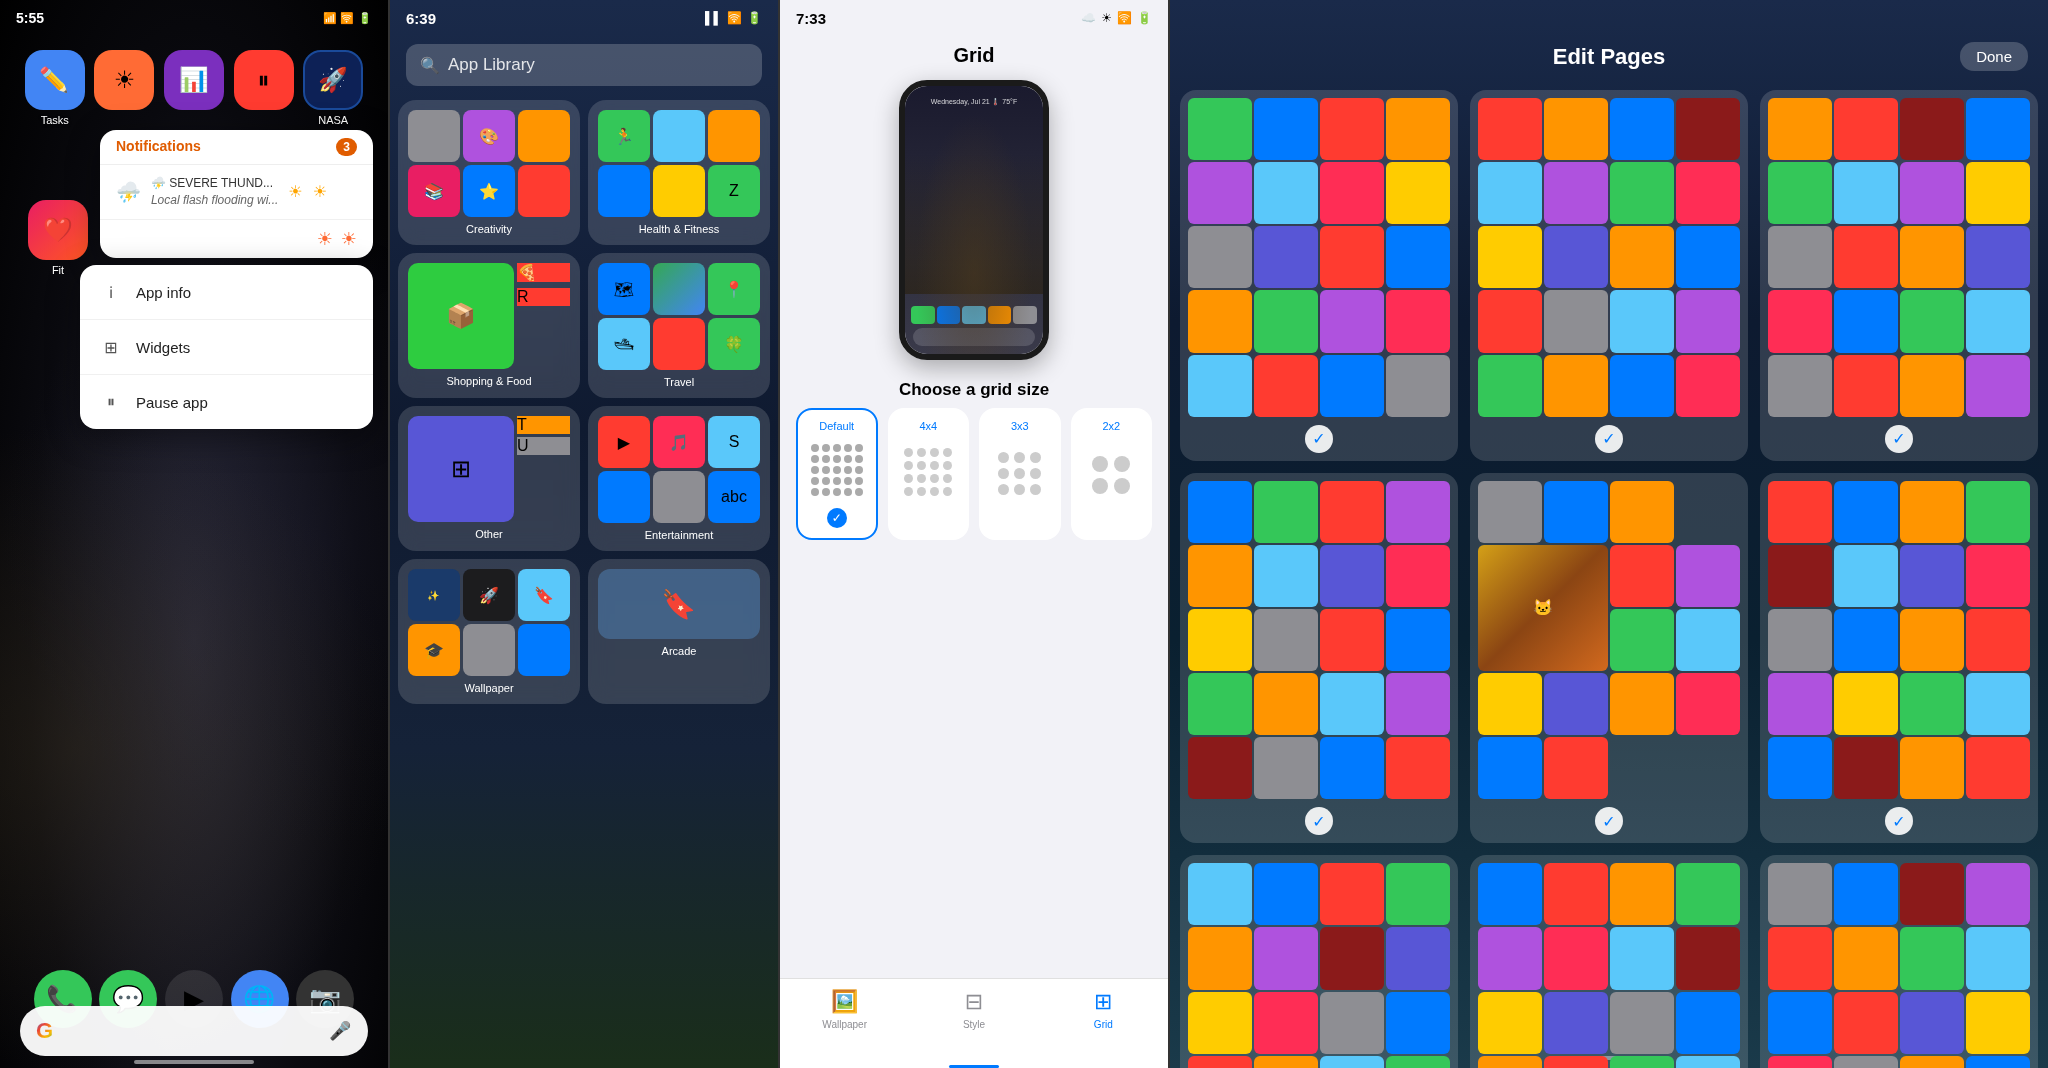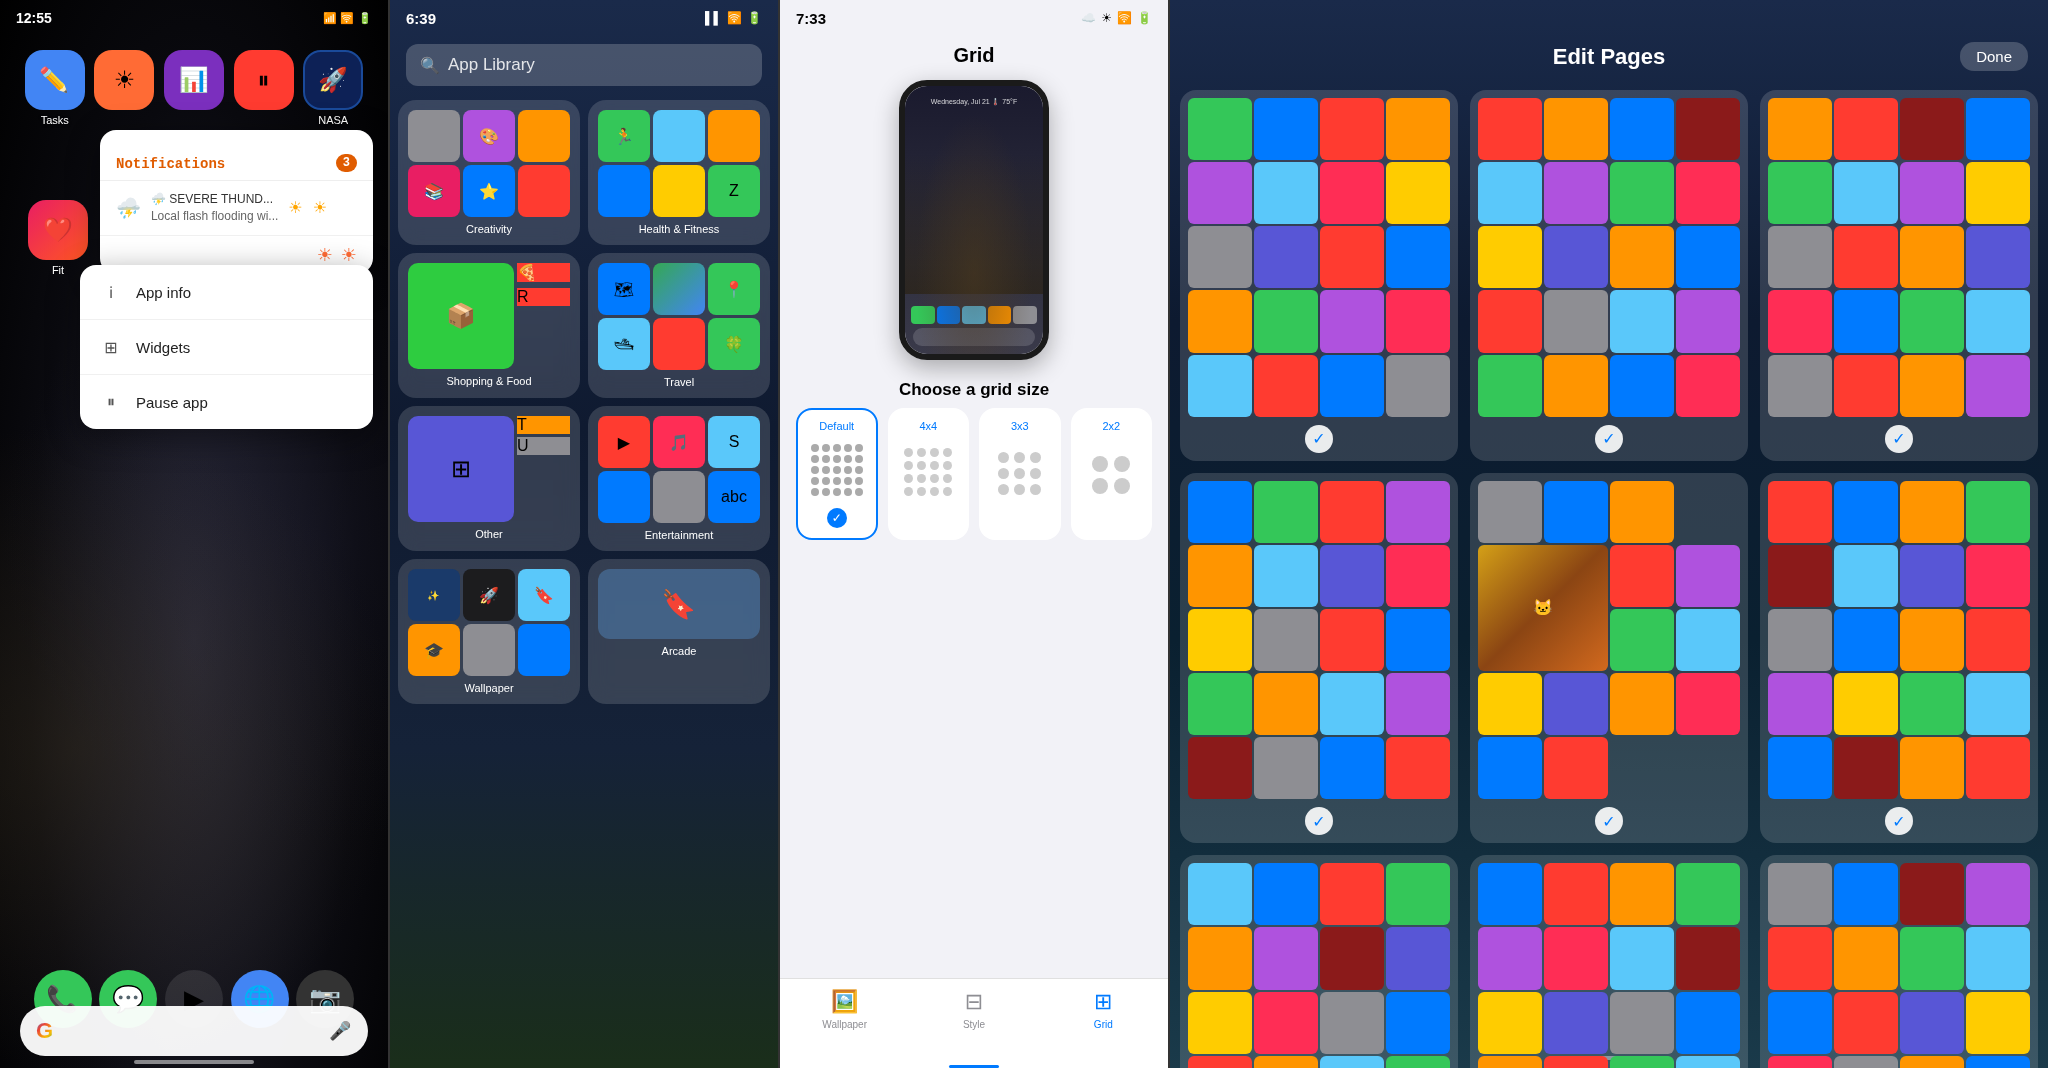--- a/index.html
+++ b/index.html
@@ -109,24 +109,23 @@
       background: white;
       border-radius: 16px;
       padding: 0;
       z-index: 20;
       box-shadow: 0 8px 32px rgba(0,0,0,0.4);
       overflow: hidden;
     }
     .notif-header {
       display: flex;
       justify-content: space-between;
-      align-items: flex-end;
-      padding: 24px 16px 8px;
+      align-items: flex-start;
+      padding: 8px 16px 8px;
       border-bottom: 1px solid #eee;
-      font-family: Liberation Mono, monospace;
     }
     .notif-title {
       color: #e05c00;
       font-size: 14px;
       font-weight: 600;
     }
     .notif-count {
       background: #e05c00;
       color: white;
       border-radius: 10px;
@@ -603,21 +602,21 @@
   </style>
 </head>
 <body>
 
 <div class="screens-container">
 
   <div class="screen1">
     <div class="screen1-bg"></div>
 
     <div class="android-statusbar">
-      <span class="time">12:55</span>
+      <span class="time">5:55</span>
       <div class="icons">
         <span>📶</span>
         <span>🛜</span>
         <span>🔋</span>
       </div>
     </div>
 
     <div class="android-app-row">
       <div class="android-app-icon">
         <div class="icon-circle" style="background:#4285F4;">✏️</div>
@@ -648,21 +647,21 @@
 
     <div class="notif-popup">
       <div class="notif-header">
         <span class="notif-title">Notifications</span>
         <span class="notif-count">3</span>
       </div>
       <div class="notif-item">
         <span class="notif-emoji">⛈️</span>
         <div class="notif-text">
           <div>⛈️ SEVERE THUND...</div>
-          <div style="color:#666;">Local flash flooding wi...</div>
+          <div style="color:#666;font-style:italic;">Local flash flooding wi...</div>
         </div>
         <span class="notif-sun">☀</span>
         <span class="notif-sun">☀</span>
       </div>
       <div class="notif-icons-row">
         <span style="font-size:18px;color:#FF6B35;">☀</span>
         <span style="font-size:18px;color:#FF6B35;">☀</span>
       </div>
     </div>
 

